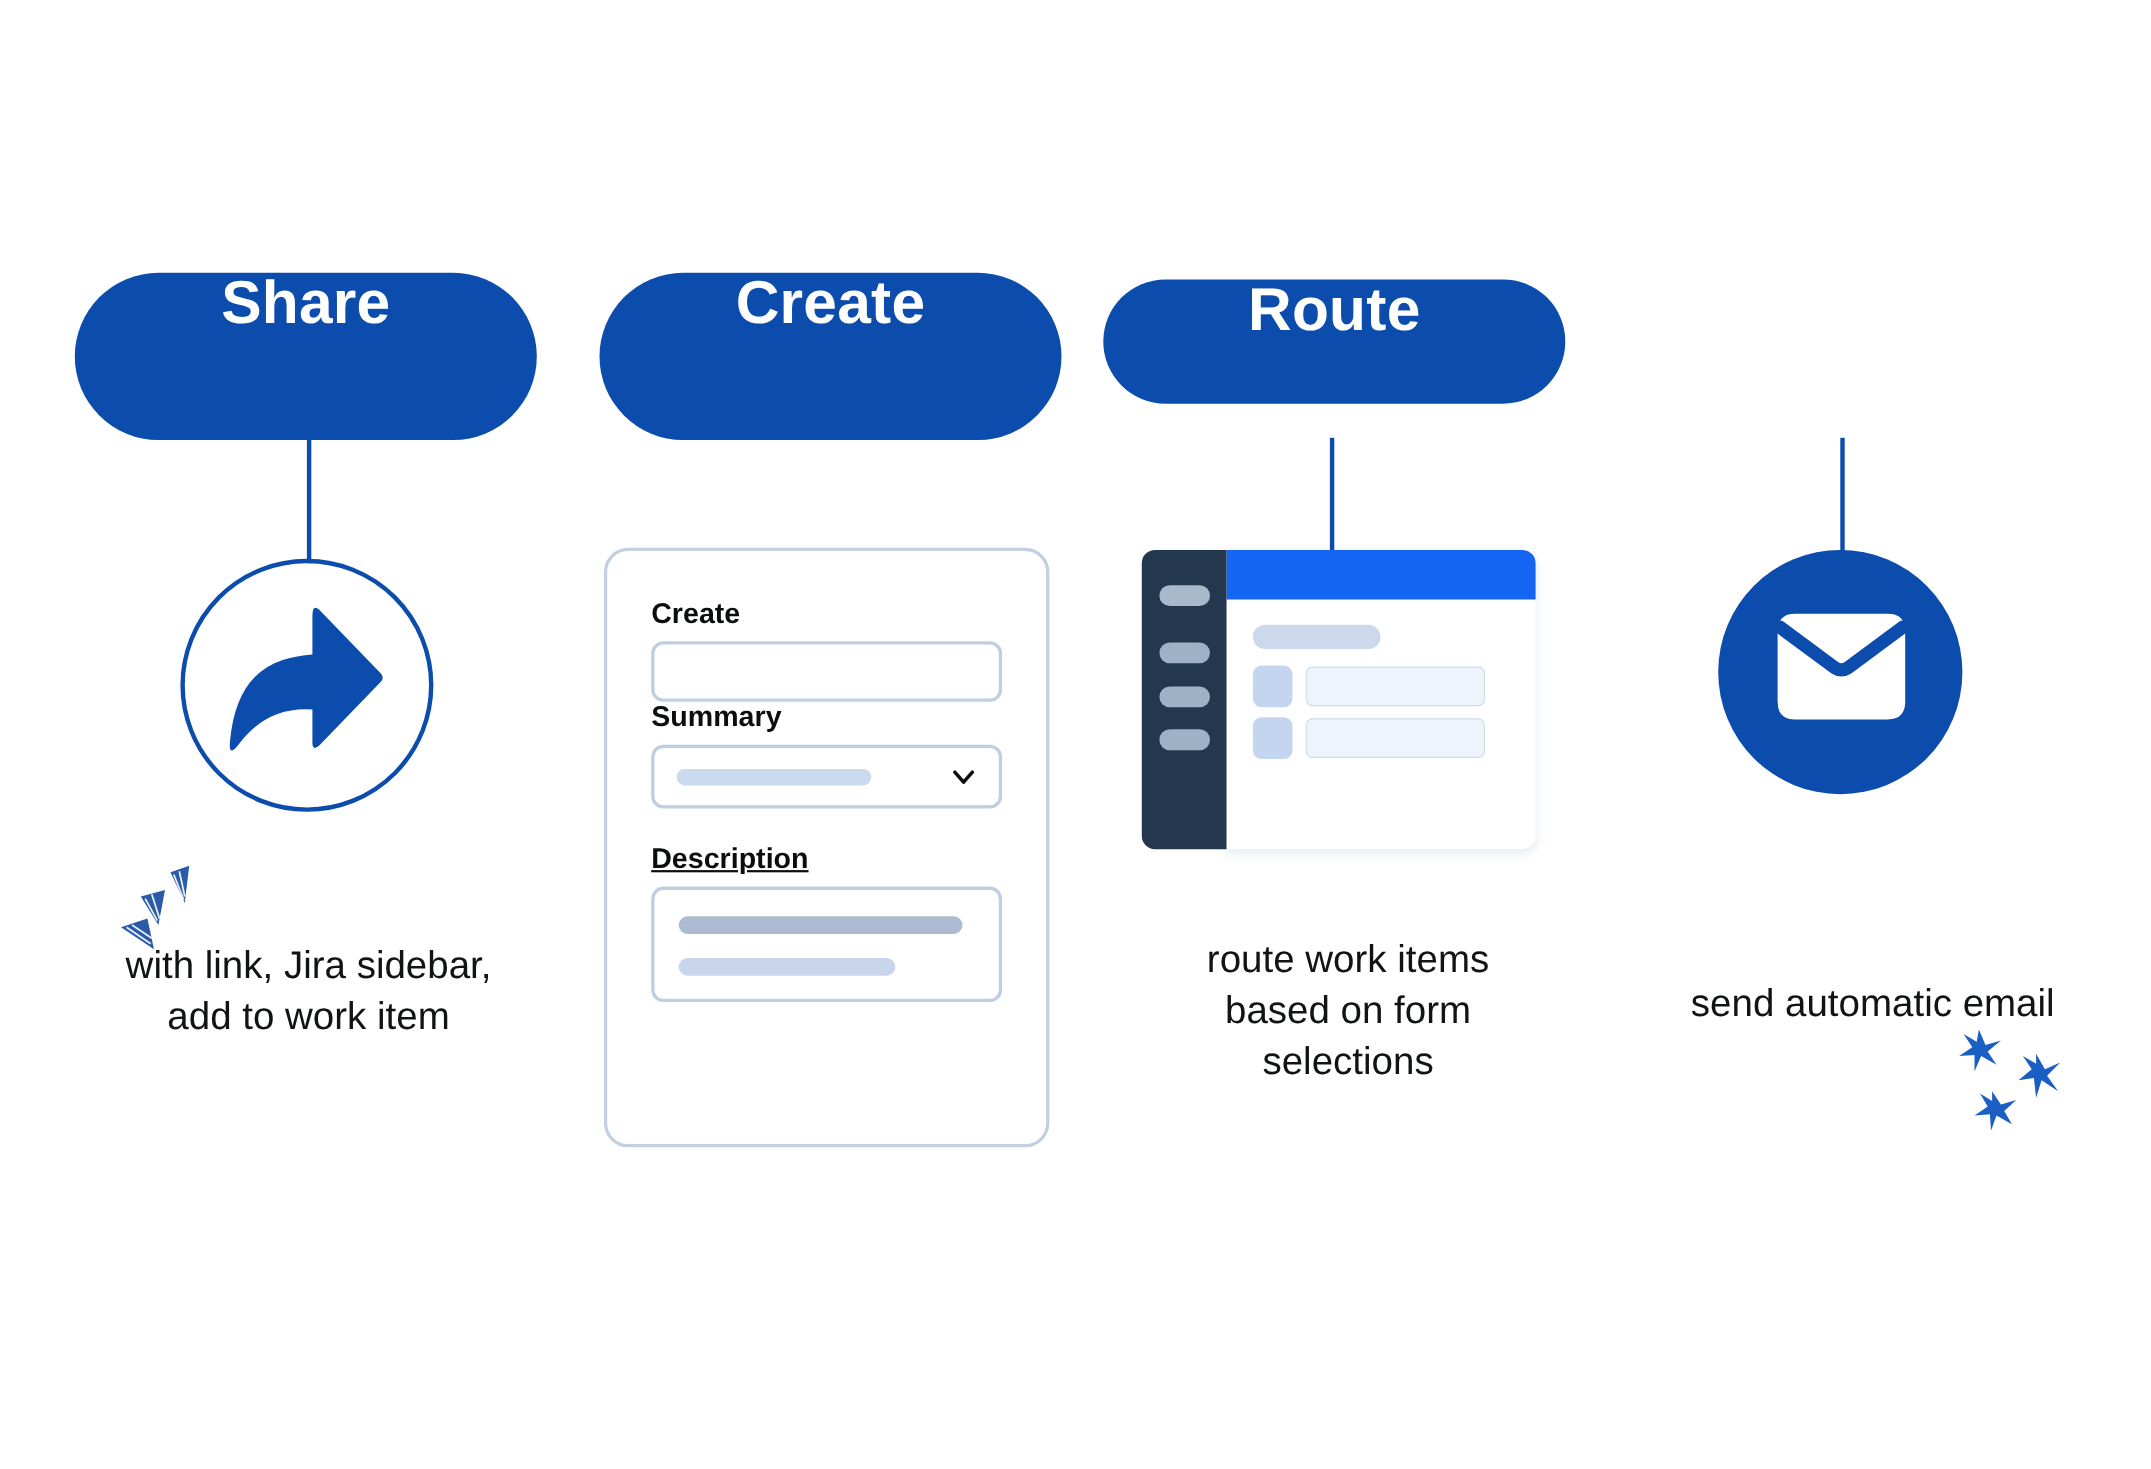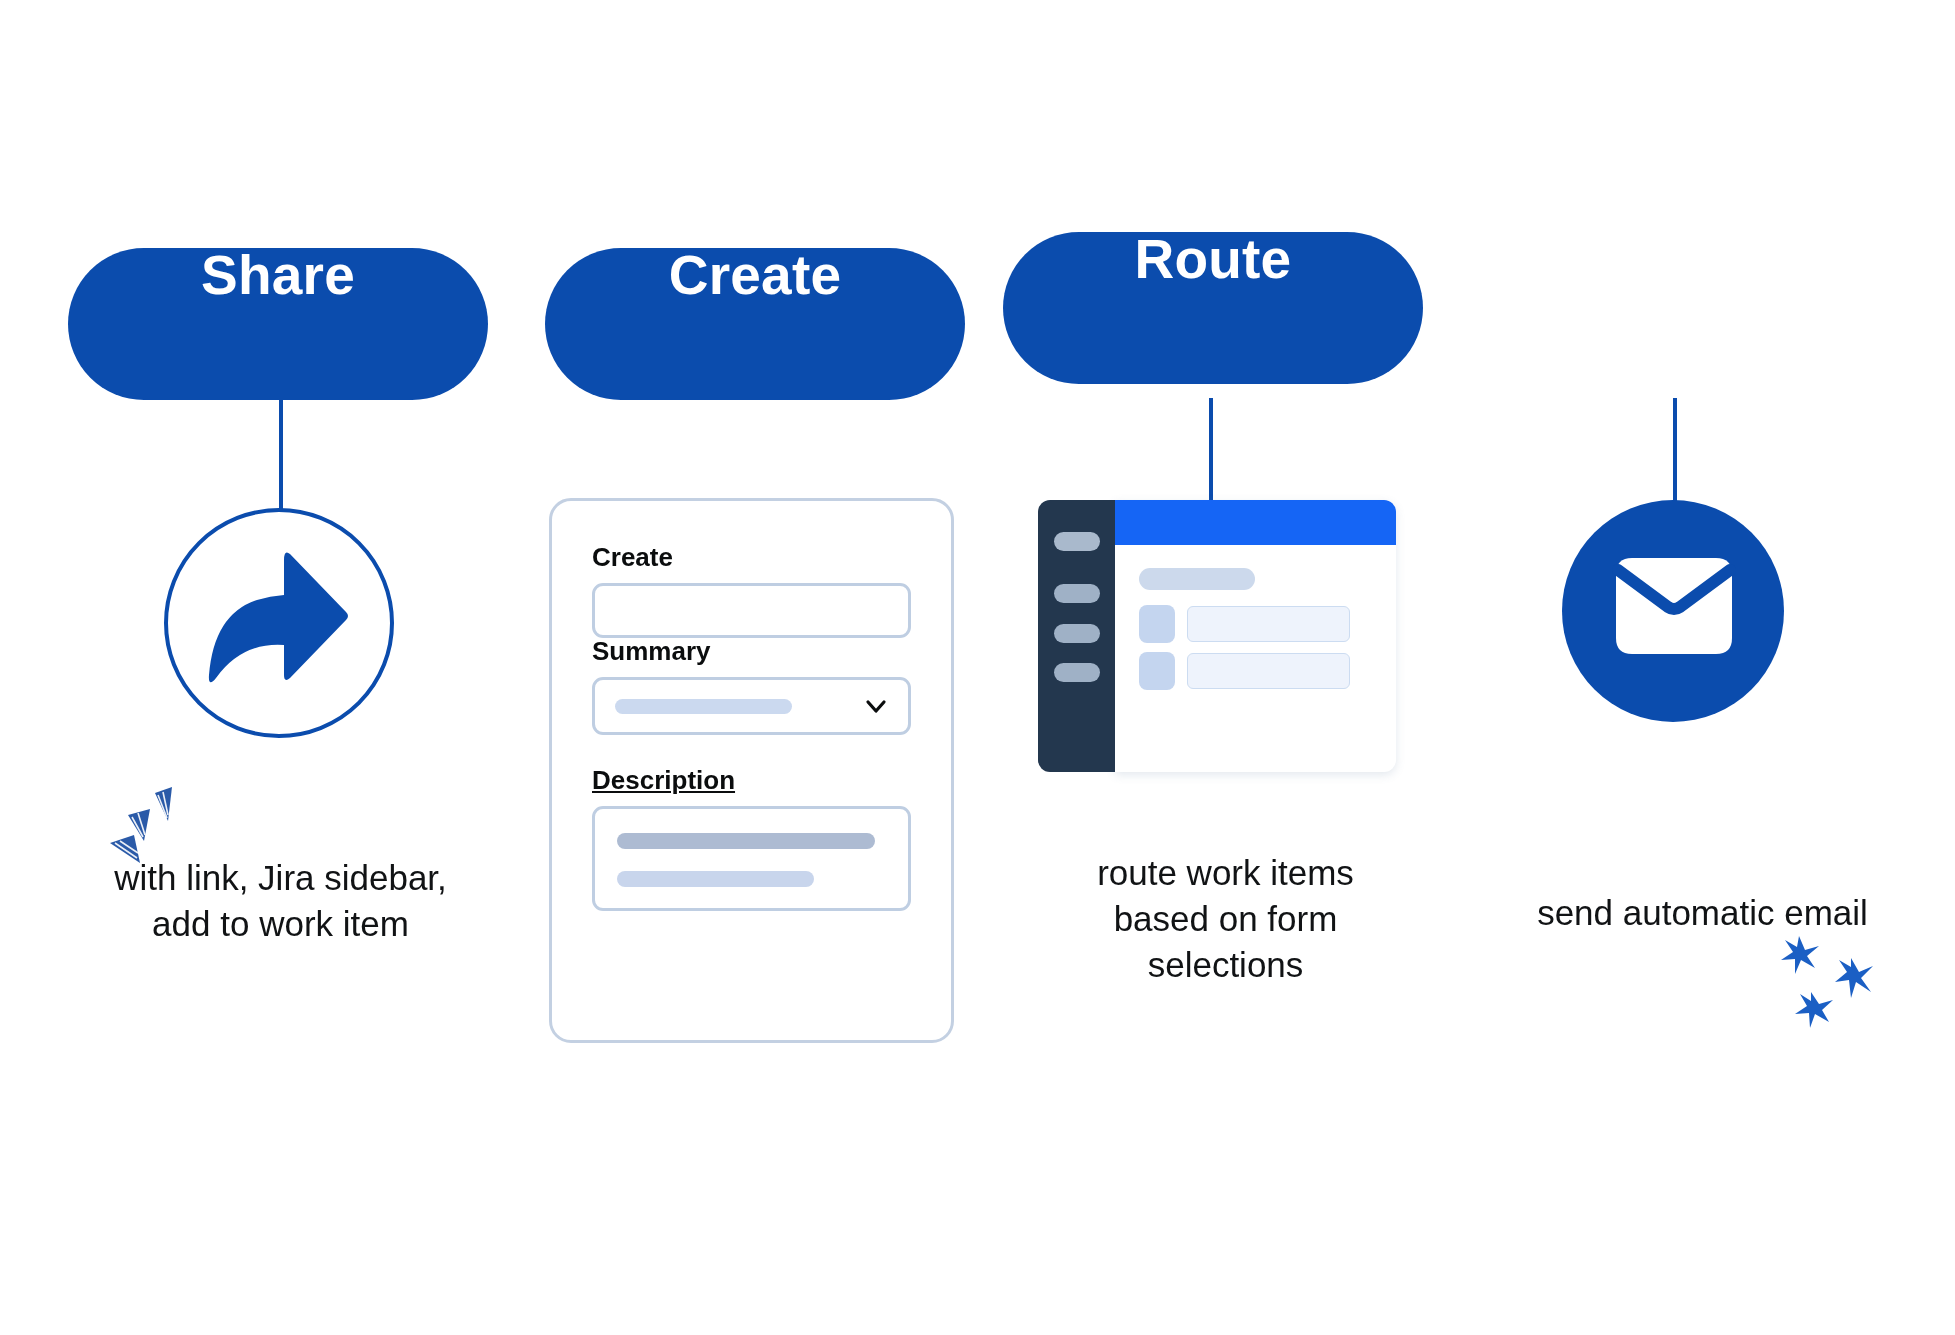--- a/index.html
+++ b/index.html
@@ -32,21 +32,21 @@
     align-items: flex-start;
     justify-content: center;
     color: #ffffff;
     font-weight: bold;
     font-size: 55px;
     letter-spacing: 0.2px;
     line-height: 1;
   }
   .pill-share  { left: 68px;   top: 248px; width: 420px; height: 152px; }
   .pill-create { left: 545px;  top: 248px; width: 420px; height: 152px; }
-  .pill-route  { left: 1003px; top: 232px; width: 420px; height: 152px; }
+  .pill-route  { left: 1003px; top: 254px; width: 420px; height: 113px; }
   .pill-notify { left: 1465px; top: 248px; width: 420px; height: 152px; }
 
   
   .connector {
     position: absolute;
     width: 4px;
     background: #0b4cad;
   }
   .conn-share  { left: 279px;  top: 398px; height: 114px; }
   .conn-route  { left: 1209px; top: 398px; height: 110px; }

